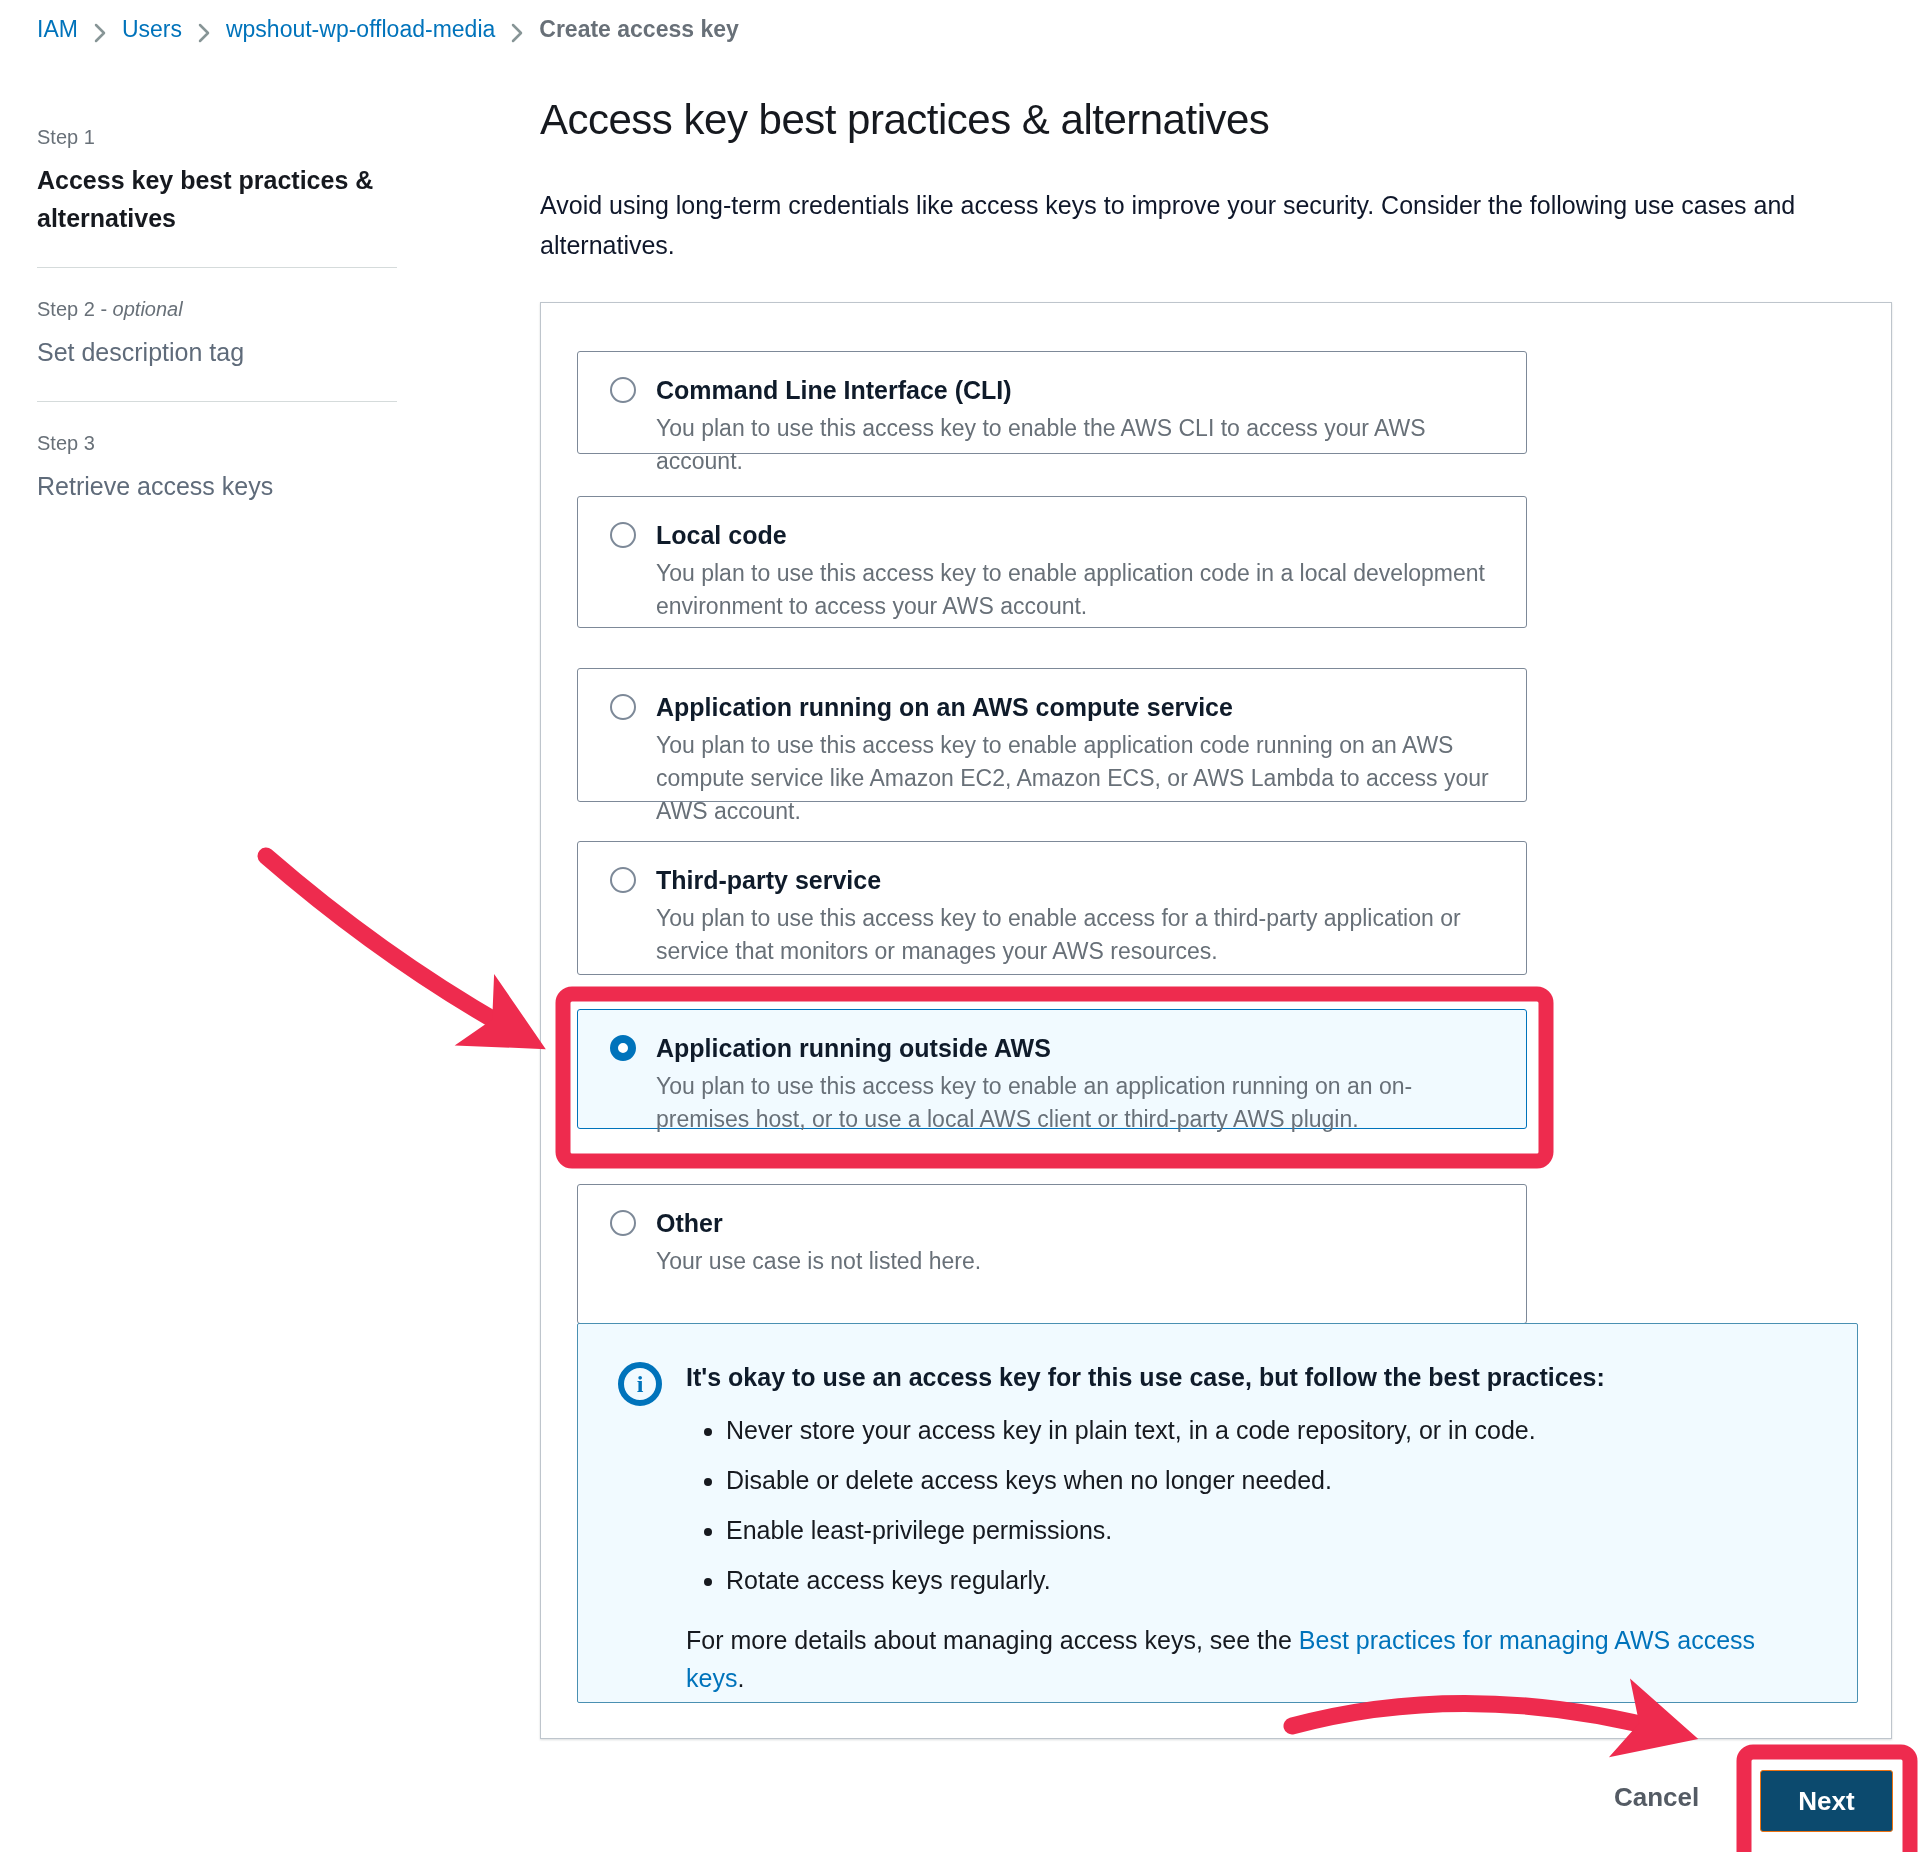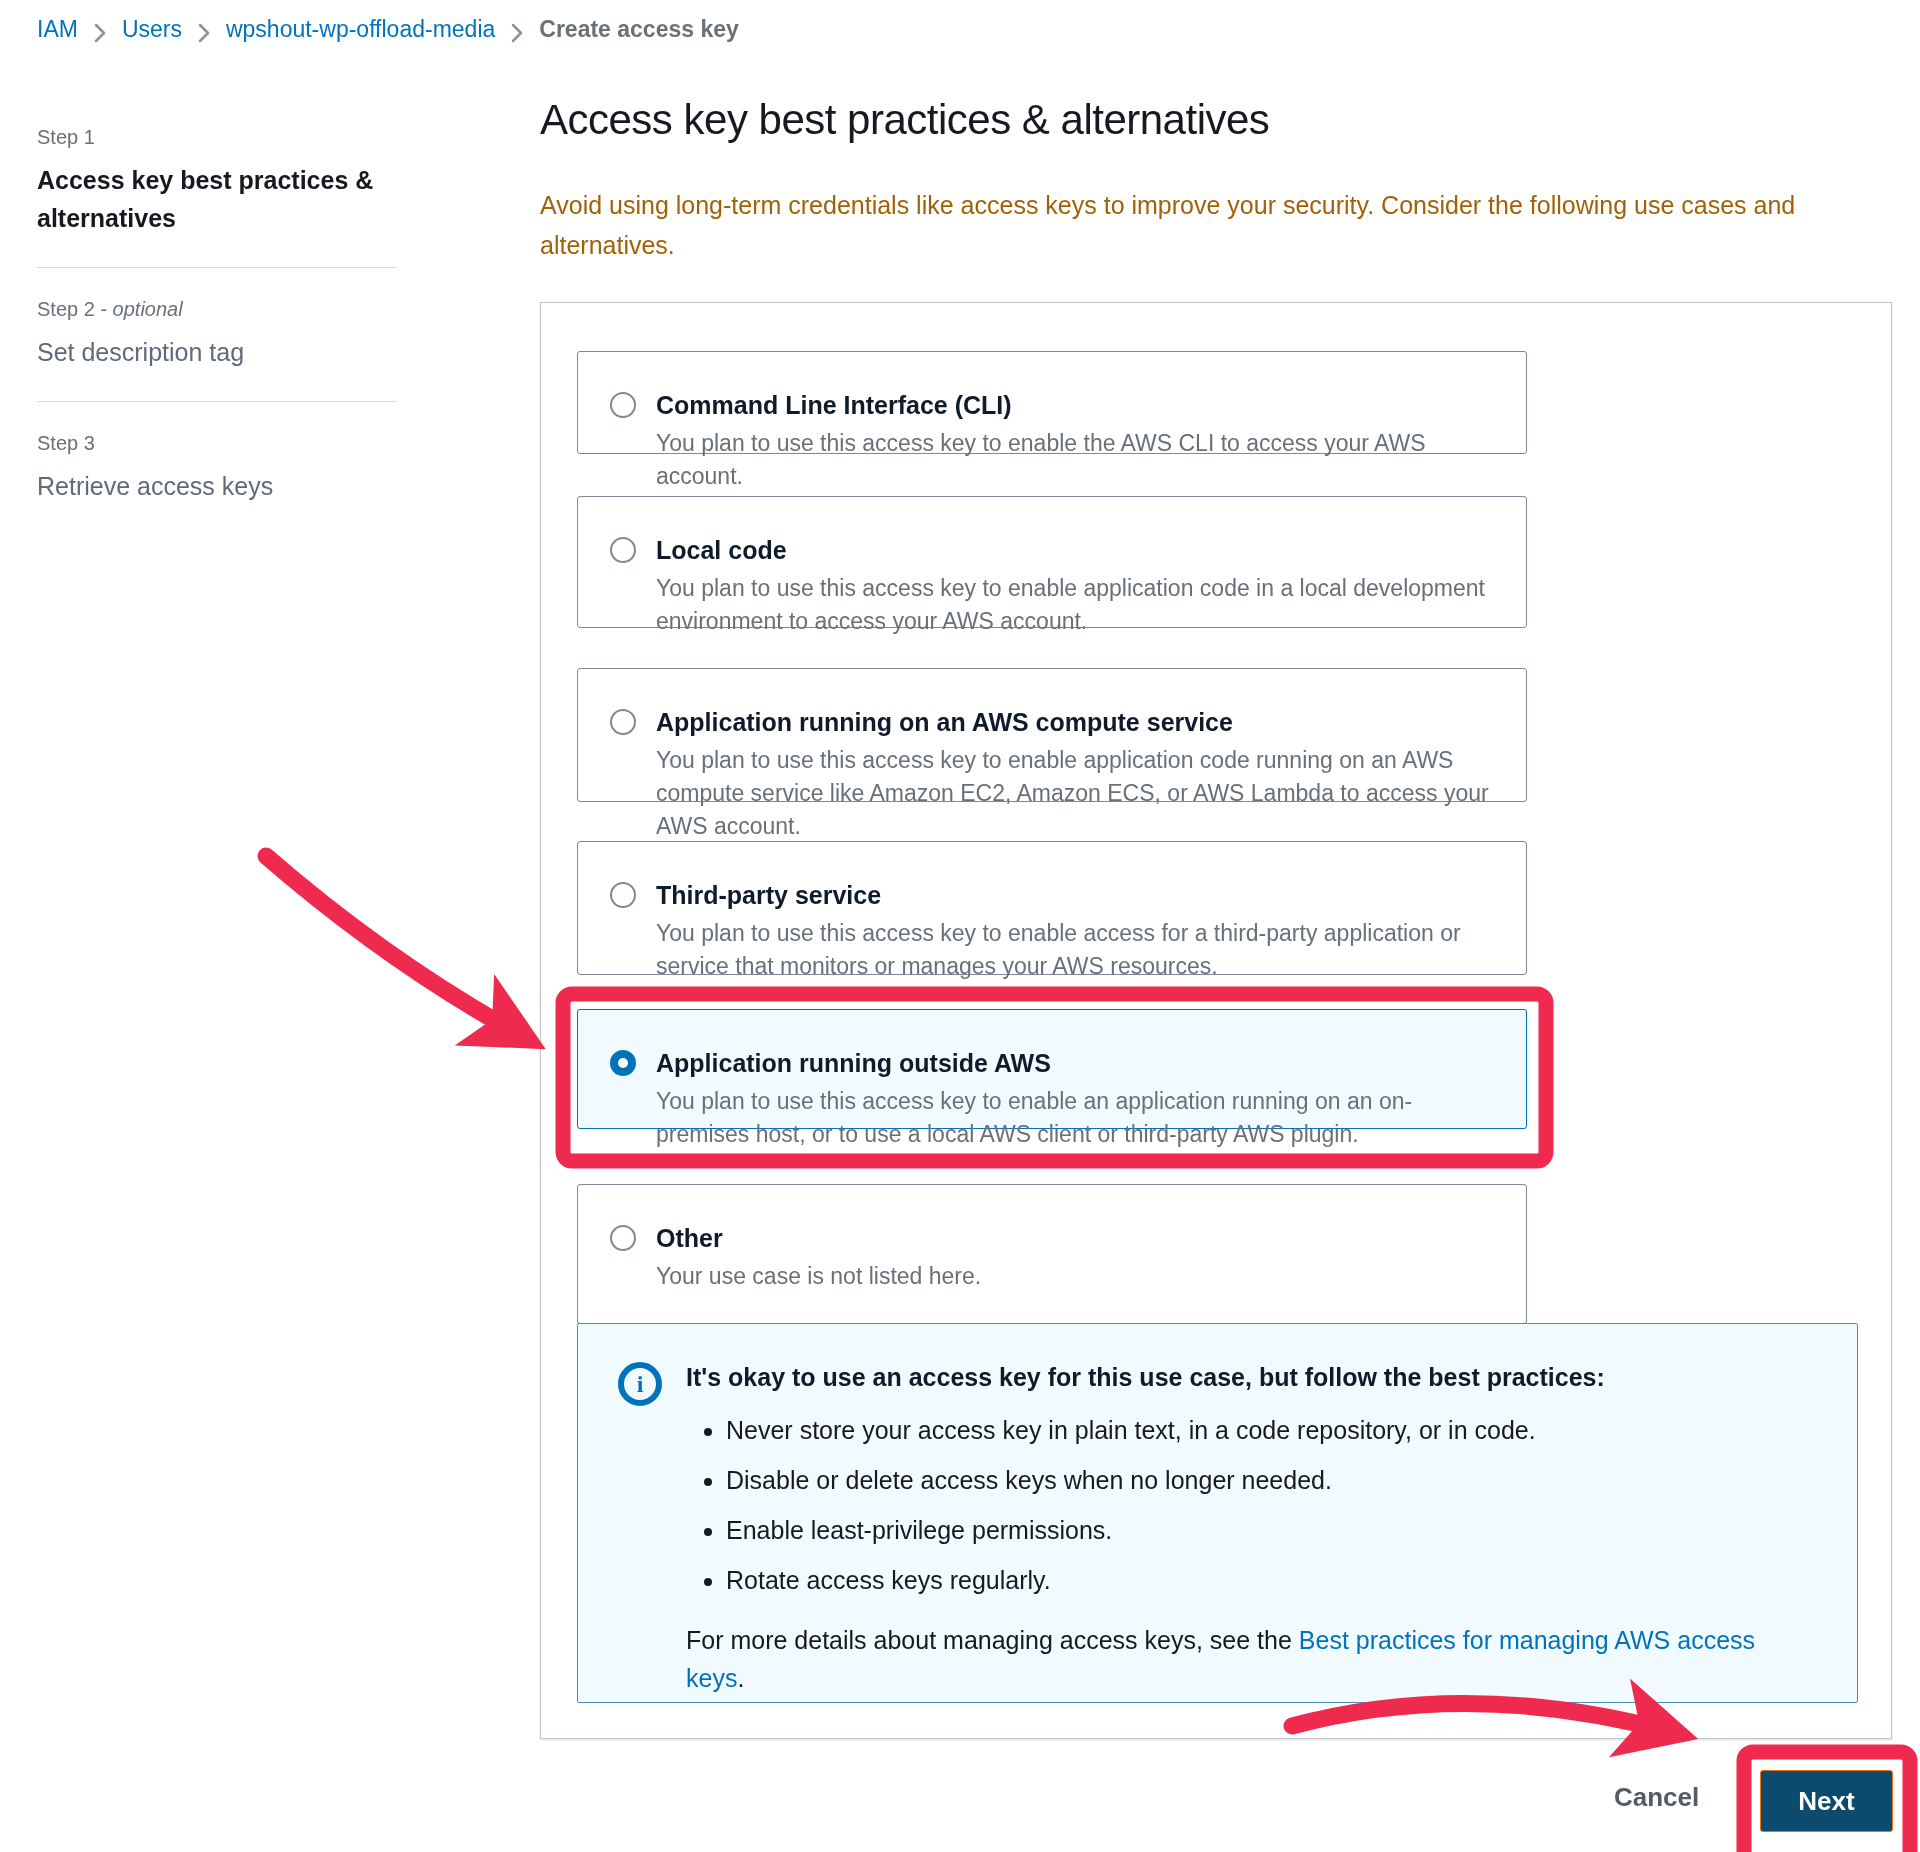--- a/index.html
+++ b/index.html
@@ -31,35 +31,35 @@
   .step-title { font-size:25px; color:#5f6b7a; line-height:38px; cursor:pointer; }
   .step-title.active { color:#16191f; font-weight:700; }
 
   
   .page-title {
     position:absolute; left:540px; top:96px;
     font-size:42px; font-weight:500; color:#16191f; letter-spacing:-0.5px;
   }
   .page-desc {
     position:absolute; left:540px; top:185px; width:1310px;
-    font-size:25px; line-height:40px; color:#a16207;
+    font-size:25px; line-height:40px; color:#0f172a;
   }
 
   
   .panel {
     position:absolute; left:540px; top:302px; width:1352px; height:1437px;
     background:#fff; border:1px solid #bec5cc;
     box-shadow:0 1px 2px rgba(0,28,36,.15);
   }
 
   
   .option-card {
     position:absolute; left:36px; width:950px;
     border:1px solid #7d8998; border-radius:3px; background:#fff;
-    padding:36px 28px 24px 32px;
+    padding:21px 28px 24px 32px;
     display:flex; align-items:flex-start; cursor:pointer;
   }
   .option-card.selected { background:#f1faff; border-color:#0073bb; }
   .radio {
     flex:0 0 auto; width:26px; height:26px; margin:4px 20px 0 0;
     border:2px solid #7d8998; border-radius:50%; background:#fff;
   }
   .option-card.selected .radio { border:8px solid #0073bb; }
   .opt-title { font-size:25px; font-weight:600; color:#0f1b2a; line-height:34px; }
   .opt-desc { font-size:23px; color:#687078; line-height:33px; margin-top:5px; max-width:870px; }

